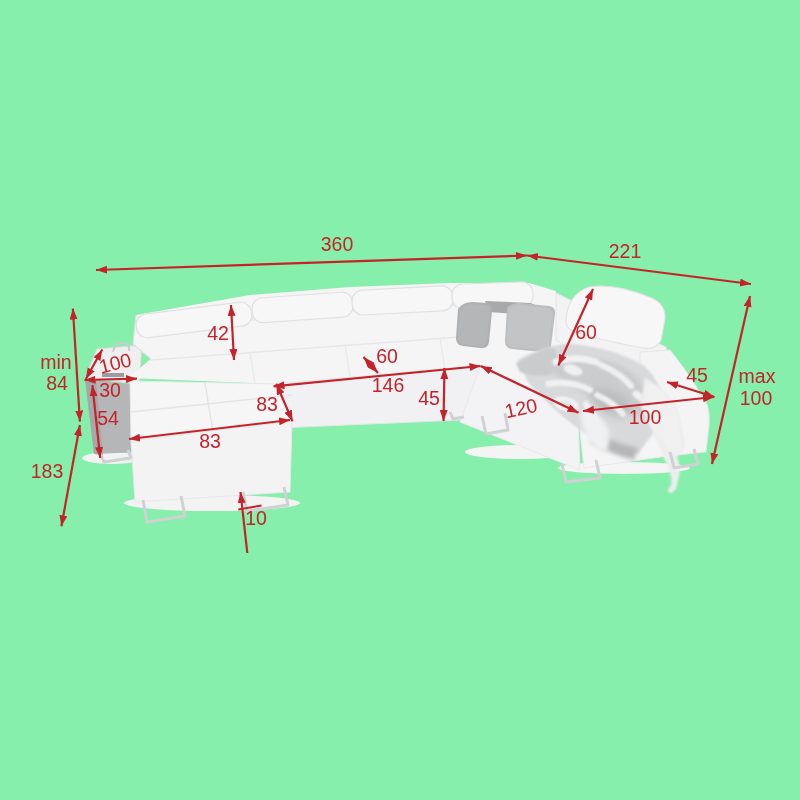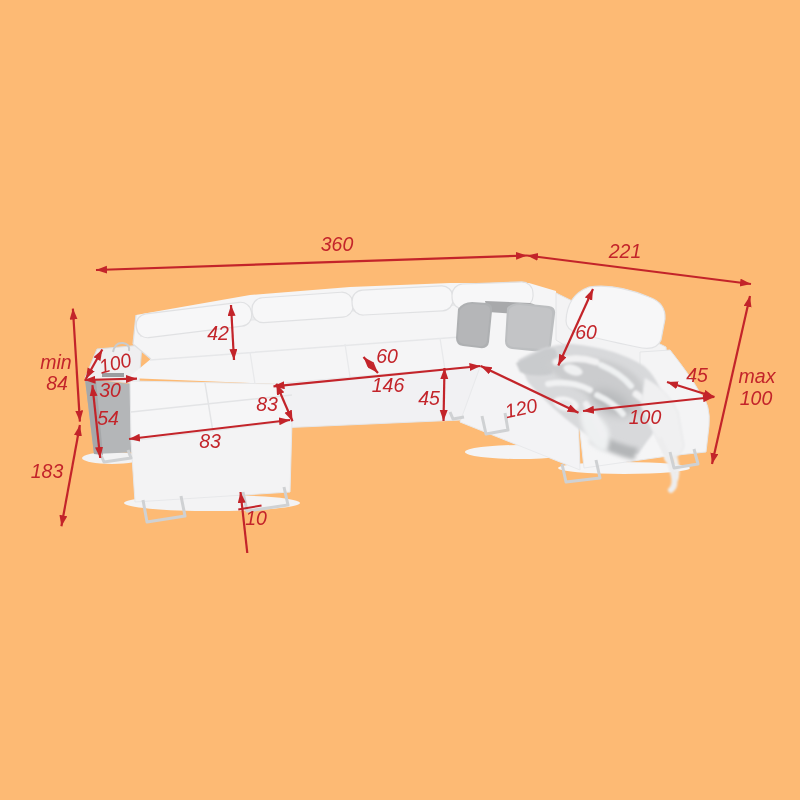--- a/index.html
+++ b/index.html
@@ -1,16 +1,16 @@
 <!DOCTYPE html>
 <html><head>
 <meta charset="utf-8">
 <style>
   html,body{margin:0;padding:0;background:#ffffff;}
-  #stage{width:800px;height:800px;position:relative;overflow:hidden;background:#fdba74;font-style:italic;}
+  #stage{width:800px;height:800px;position:relative;overflow:hidden;background:#86efac;}
   text{font-family:"Liberation Sans",sans-serif;}
 </style>
 </head>
 <body>
 <div id="stage">
 <svg width="800" height="800" viewBox="0 0 800 800">
 <defs>
   <marker id="ah" markerUnits="userSpaceOnUse" markerWidth="14" markerHeight="10" refX="11" refY="4" orient="auto-start-reverse">
     <path d="M0,0 L11,4 L0,8 Z" fill="#c3242a"></path>
   </marker>

